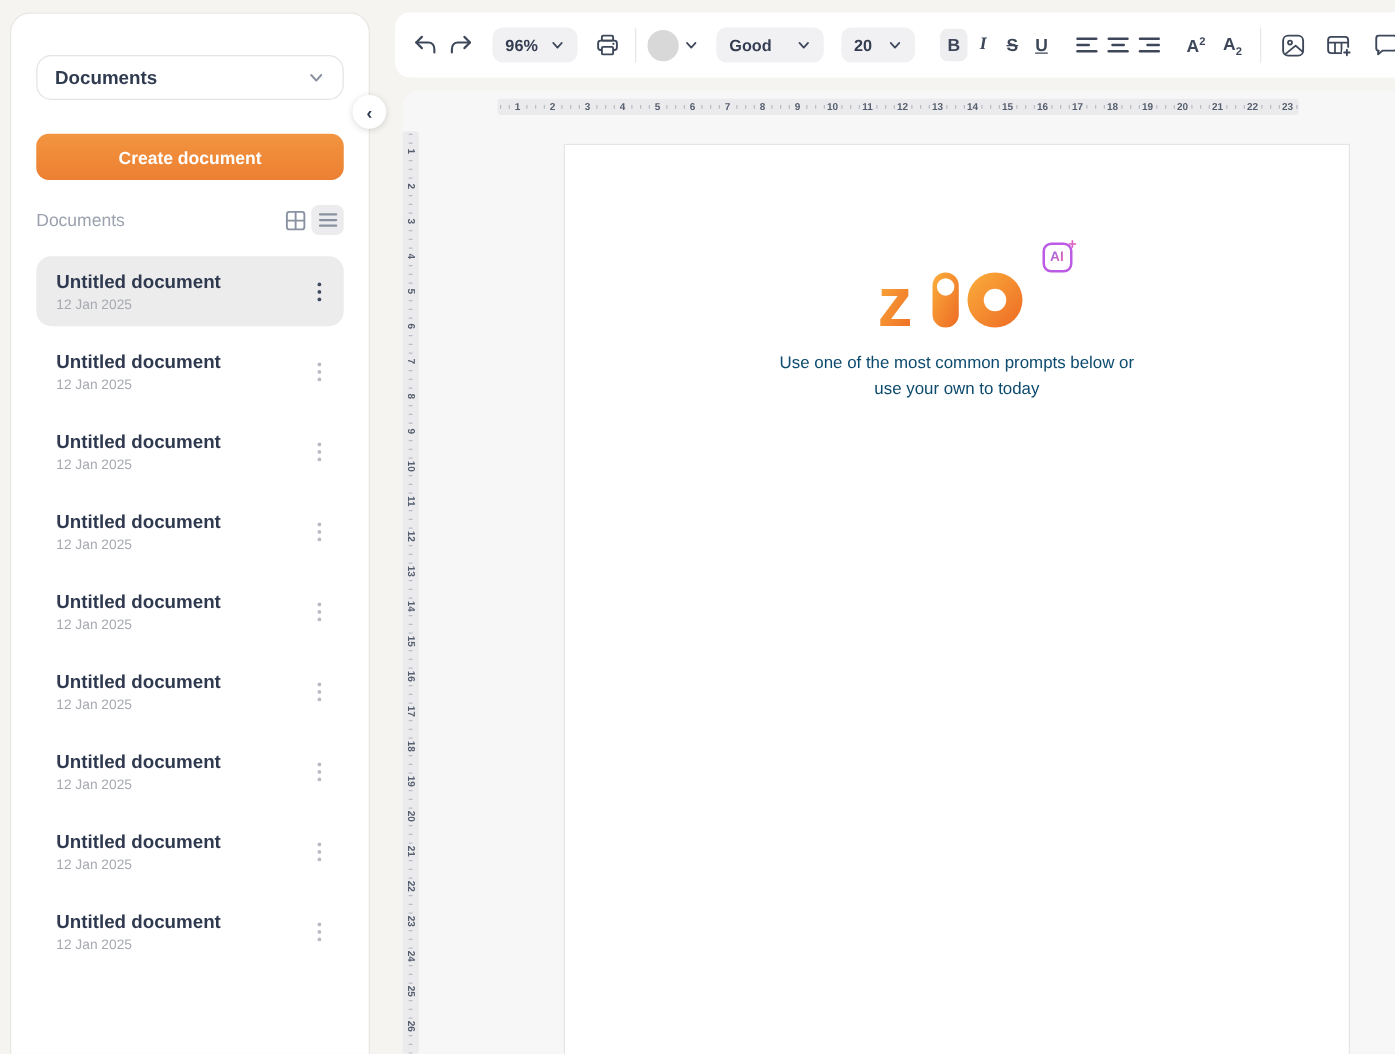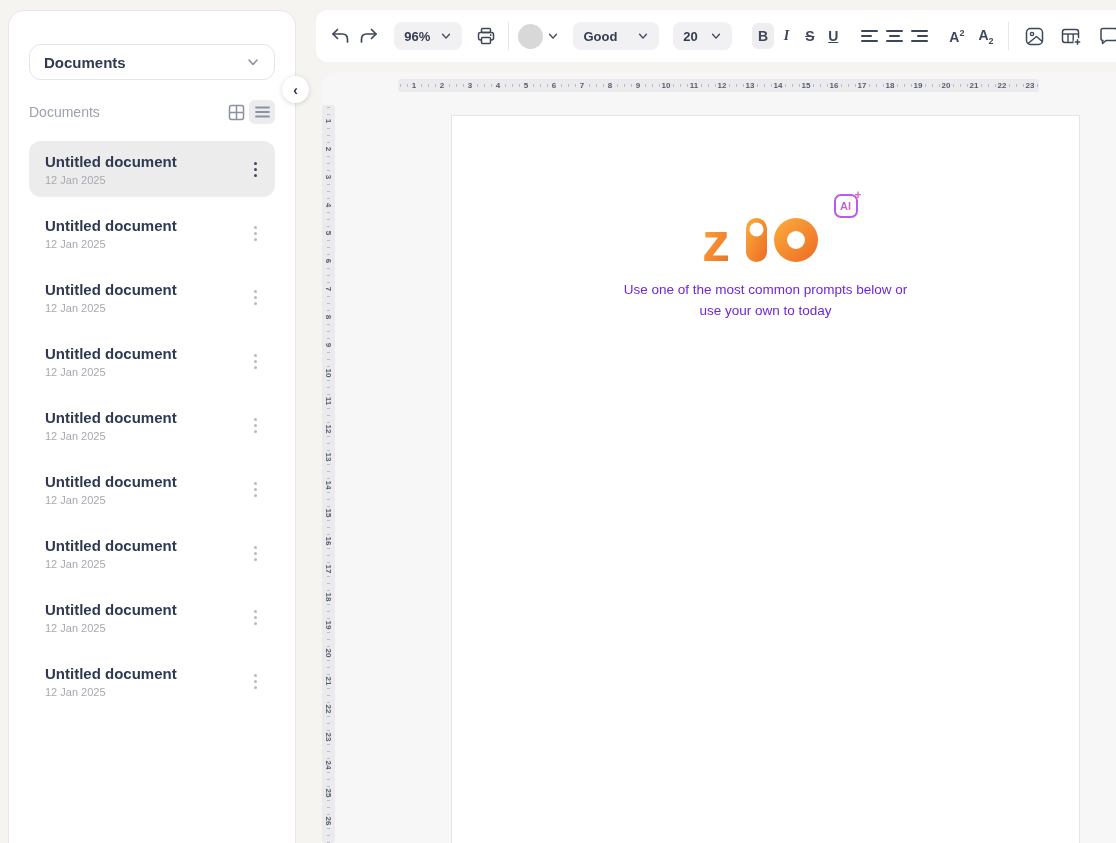--- a/index.html
+++ b/index.html
@@ -82,21 +82,21 @@
   
   .logo-wrap { margin:90px auto 0; width:124px; position:relative; }
   .ai-badge { position:absolute; right:-30px; top:-12px; width:24px; height:24px; border-radius:7px;
     border:2px solid #bc5be3; display:flex; align-items:center; justify-content:center; }
   .ai-badge .ai-text { font-size:11px; font-weight:700;
     background:linear-gradient(135deg,#8e5cf0,#f66ea8); -webkit-background-clip:text; background-clip:text; color:transparent; }
   .ai-badge .sparkle { position:absolute; right:-6px; top:-8px; font-size:12px; font-weight:700; color:#d964c1; }
   .greeting { margin-top:26px; text-align:center; font-size:34px; font-weight:700; color:#333c51; line-height:40px; }
   .highlight { background:linear-gradient(90deg,#b44fd6,#f473a3); -webkit-background-clip:text;
     background-clip:text; color:transparent; }
-  .subtitle { margin-top:13px; text-align:center; font-size:13.5px; font-weight:500; color:#6d28d9; line-height:21px; }
+  .subtitle { margin-top:13px; text-align:center; font-size:13.5px; font-weight:500; color:#0c4a6e; line-height:21px; }
 
   
   .align-icon { display:flex; flex-direction:column; gap:3px; width:17px; }
   .align-icon i { height:2px; background:#3d4759; border-radius:1px; display:block; }
   .align-icon i.short { width:11px; }
   .align-left i { align-self:flex-start; width:17px; } .align-left i.short { width:11px; }
   .align-center { align-items:center; } .align-center i { width:17px; } .align-center i.short { width:11px; }
   .align-right { align-items:flex-end; } .align-right i { width:17px; } .align-right i.short { width:11px; }
 </style>
 </head>
@@ -105,20 +105,21 @@
 <aside class="sidebar">
   <div class="workspace-select">
     <span class="ws-label">Documents</span>
     <span>
       <svg width="14" height="14" viewBox="0 0 14 14">
           <polyline points="3,5 7,9.5 11,5" fill="none" stroke="#8a92a0" stroke-width="1.6" stroke-linecap="round" stroke-linejoin="round"></polyline>
         </svg>
     </span>
   </div>
 
+  <button class="create-btn">Create document</button>
 
   <div class="section-row">
     <span class="section-label">Documents</span>
     <span class="view-btn">
       <svg width="17" height="17" viewBox="0 0 17 17">
           <rect x="1.5" y="1.5" width="14" height="14" rx="2" fill="none" stroke="#8a91a0" stroke-width="1.5"></rect>
           <line x1="8.5" y1="1.5" x2="8.5" y2="15.5" stroke="#8a91a0" stroke-width="1.5"></line>
           <line x1="1.5" y1="8.5" x2="15.5" y2="8.5" stroke="#8a91a0" stroke-width="1.5"></line>
         </svg>
     </span>

